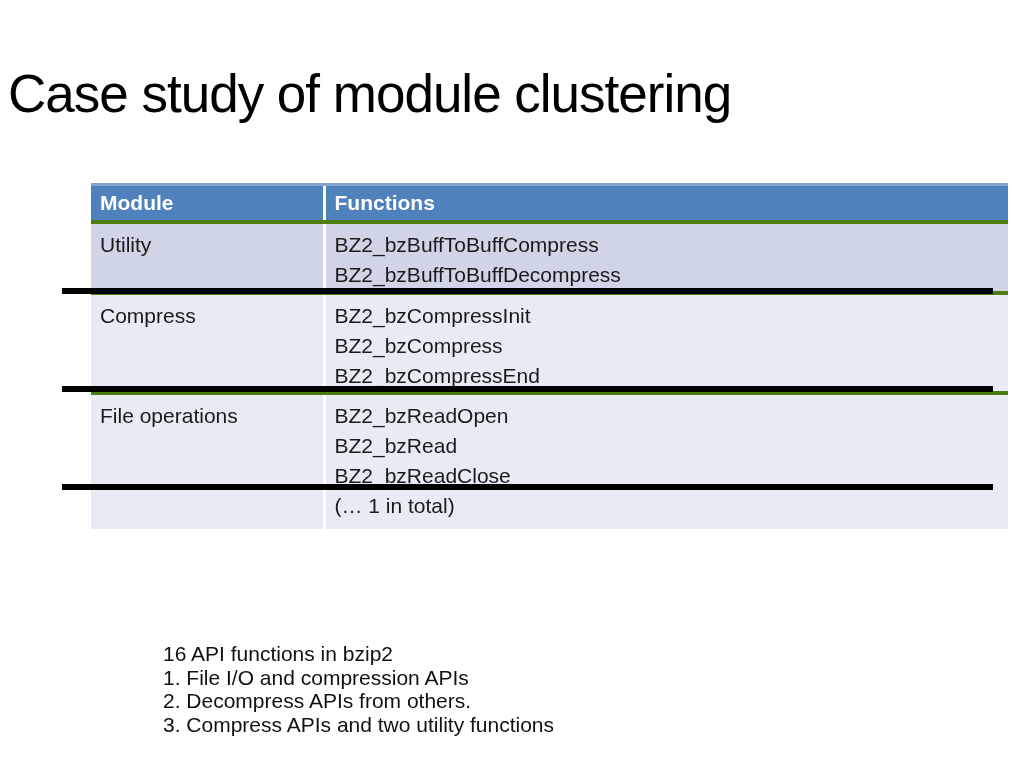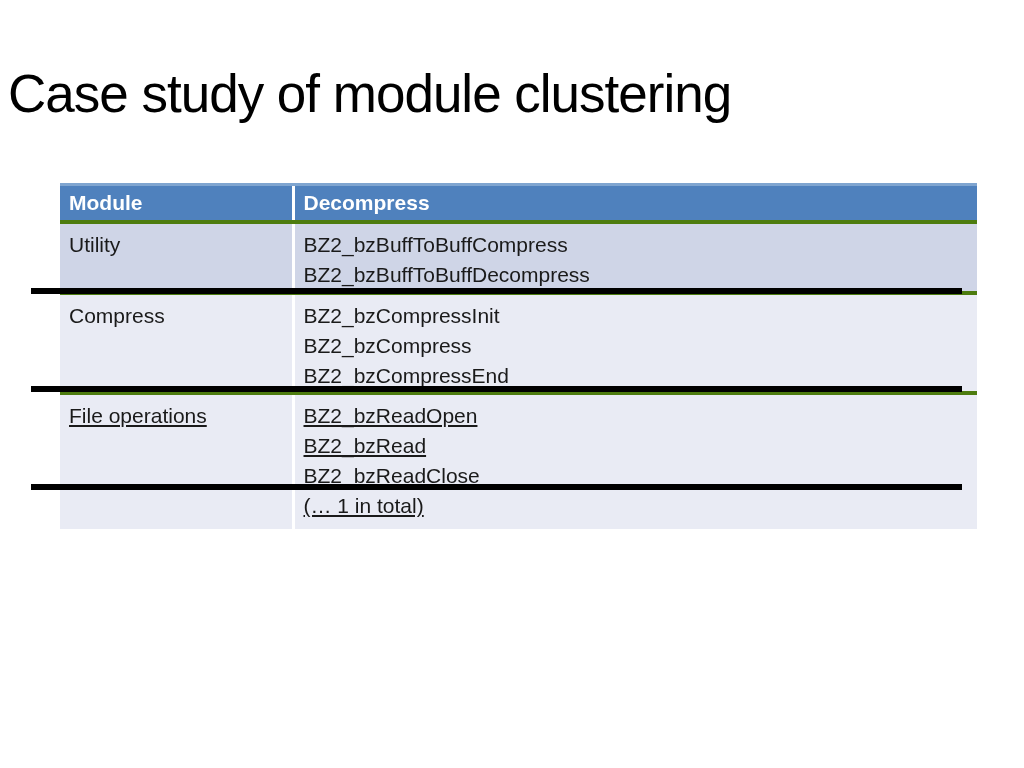--- a/index.html
+++ b/index.html
@@ -25,21 +25,21 @@
     margin: 8px;
     text-align: left;
     font-size: 53px;
     font-weight: 400;
     letter-spacing: -1px;
     color: #000000;
     line-height: 1.15;
   }
   .table-wrap {
     position: absolute;
-    left: 39px;
+    left: 70px;
     top: 183px;
     width: 917px;
     padding-left: 21px;
   }
   table.module-table {
     border-collapse: collapse;
     table-layout: fixed;
     width: 917px;
     font-size: 21px;
     color: #1a1a1a;
@@ -96,21 +96,21 @@
 
   <div class="table-wrap">
     <table class="module-table">
       <colgroup>
         <col class="c-module">
         <col class="c-functions">
       </colgroup>
       <thead>
         <tr>
           <th class="module-col">Module</th>
-          <th class="functions-col">Decompress</th>
+          <th class="functions-col">Functions</th>
         </tr>
       </thead>
       <tbody id="table-body">
   <tr class="band-dark" style="height: 71px;">
     <td class="module-cell">Utility</td>
     <td class="functions-cell">
               <div class="function-line">BZ2_bzBuffToBuffCompress</div>
               <div class="function-line">BZ2_bzBuffToBuffDecompress</div>
             </td>
   </tr>
@@ -118,31 +118,37 @@
   <tr class="band-light" style="height: 97px;">
     <td class="module-cell">Compress</td>
     <td class="functions-cell">
               <div class="function-line">BZ2_bzCompressInit</div>
               <div class="function-line">BZ2_bzCompress</div>
               <div class="function-line">BZ2_bzCompressEnd</div>
             </td>
   </tr>
 
 
-  <tr class="band-light" style="height: 136px; text-decoration: underline;">
+  <tr class="band-light" style="height: 136px;">
     <td class="module-cell">File operations</td>
     <td class="functions-cell">
               <div class="function-line">BZ2_bzReadOpen</div>
               <div class="function-line">BZ2_bzRead</div>
               <div class="function-line">BZ2_bzReadClose</div>
               <div class="function-line">(… 1 in total)</div>
             </td>
   </tr>
 </tbody>
     </table>
 
   <div class="section-line" style="top: 105px;"></div>
       <div class="section-line" style="top: 203px;"></div>
       <div class="section-line" style="top: 301px;"></div>
     </div>
 
+  <div class="notes" id="notes-block">
+      <div>16 API functions in bzip2</div>
+      <div>1. File I/O and compression APIs</div>
+      <div>2. Decompress APIs from others.</div>
+      <div>3. Compress APIs and two utility functions</div>
+    </div>
 
 </div>
 
 </body></html>

